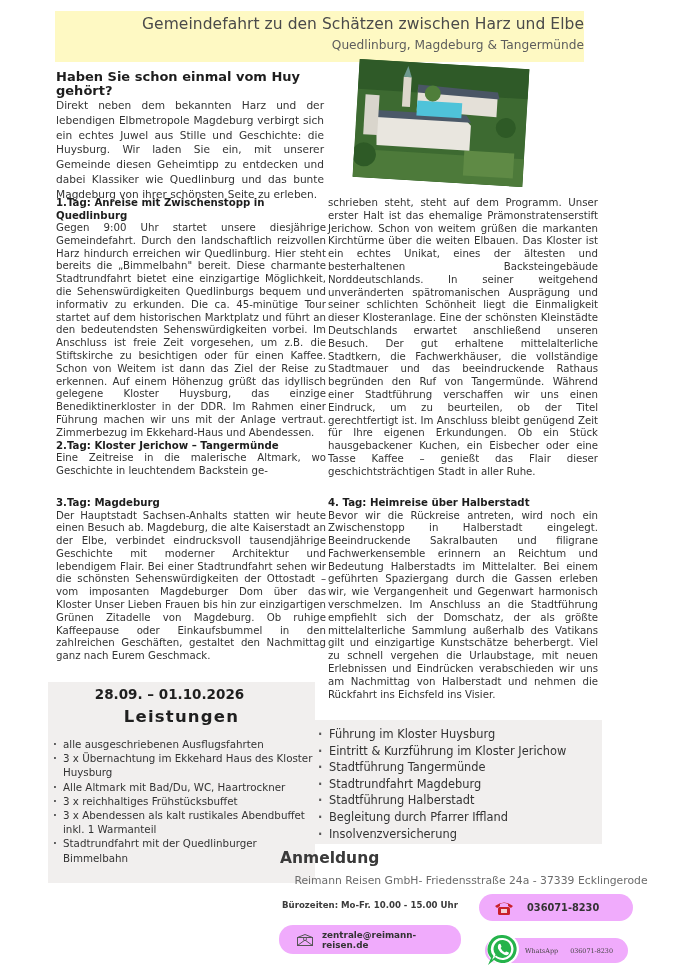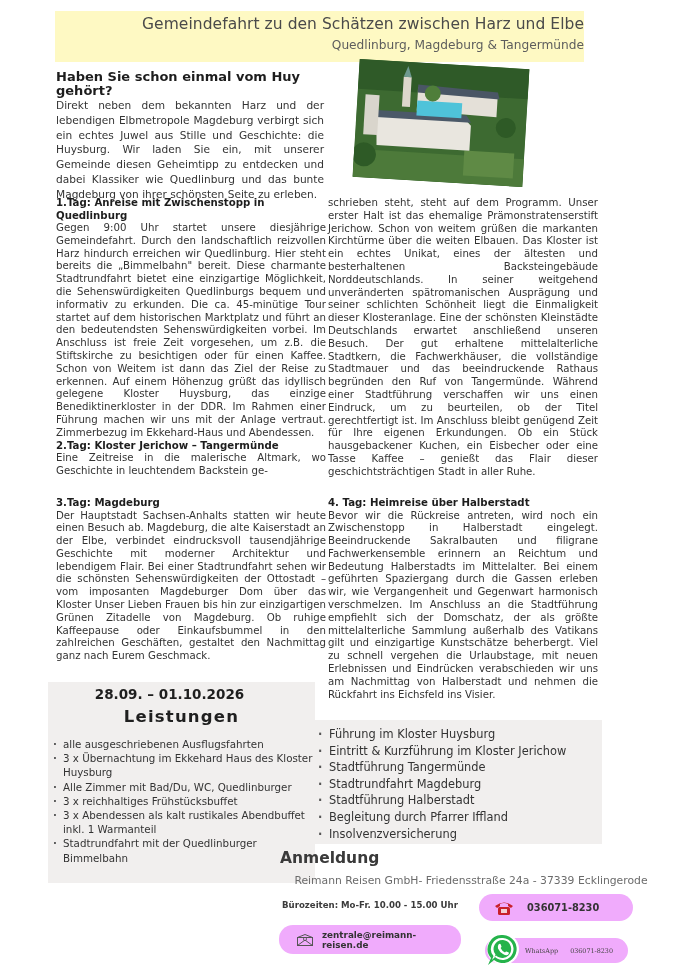--- a/index.html
+++ b/index.html
@@ -116,21 +116,21 @@
 </div>
 
 <div class="leist-box"></div>
 <div class="leist-box2"></div>
 <div class="date">28.09. – 01.10.2026</div>
 <div class="leist-title">Leistungen</div>
 
 <ul class="leist l1">
   <li>alle ausgeschriebenen Ausflugsfahrten</li>
   <li>3 x Übernachtung im Ekkehard Haus des Kloster Huysburg</li>
-  <li>Alle Zimmer mit Bad/Du, WC, Quedlinburger</li>
+  <li>Alle Altmark mit Bad/Du, WC, Haartrockner</li>
   <li>3 x reichhaltiges Frühstücksbuffet</li>
   <li>3 x Abendessen als kalt rustikales Abendbuffet inkl. 1 Warmanteil</li>
   <li>Stadtrundfahrt mit der Quedlinburger Bimmelbahn</li>
 </ul>
 
 <ul class="leist l2">
   <li>Führung im Kloster Huysburg</li>
   <li>Eintritt &amp; Kurzführung im Kloster Jerichow</li>
   <li>Stadtführung Tangermünde</li>
   <li>Stadtrundfahrt Magdeburg</li>

